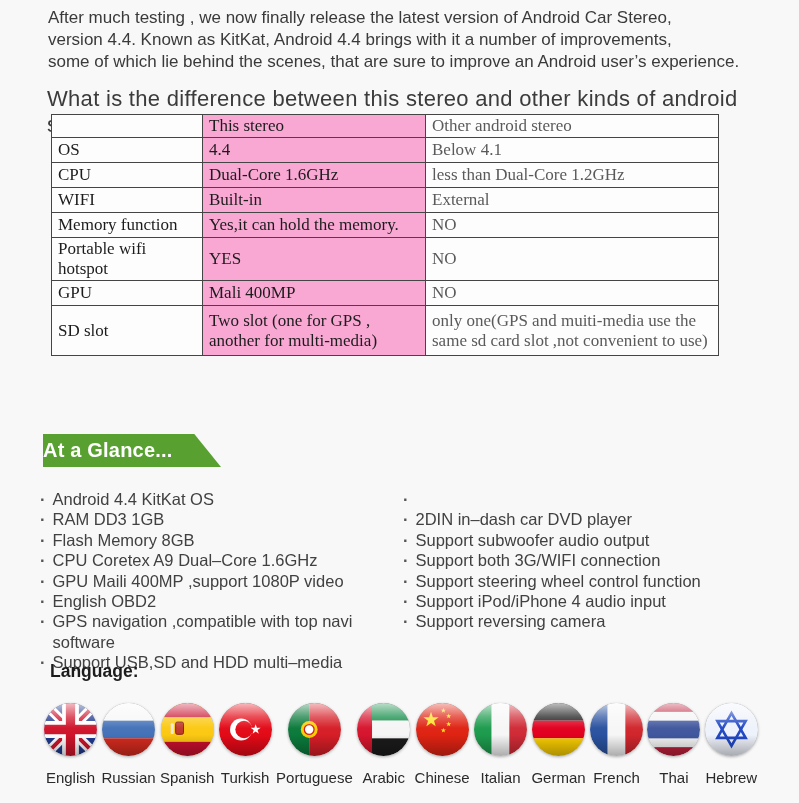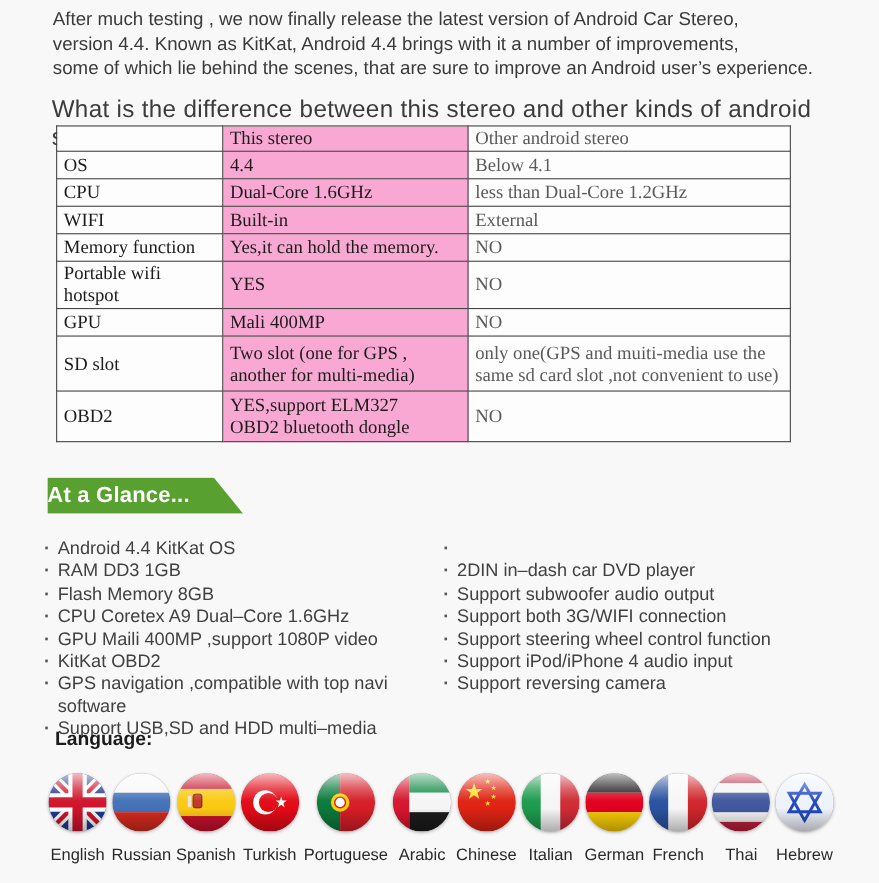--- a/index.html
+++ b/index.html
@@ -133,26 +133,20 @@
           <td class="c-label">GPU</td>
           <td class="c-this">Mali 400MP</td>
           <td class="c-other">NO</td>
         </tr>
         <tr>
           <td class="c-label">SD slot</td>
           <td class="c-this">Two slot (one for GPS ,
 another for multi-media)</td>
           <td class="c-other">only one(GPS and muiti-media use the same sd card slot ,not convenient to use)</td>
         </tr>
-        <tr>
-          <td class="c-label">OBD2</td>
-          <td class="c-this">YES,support ELM327
-OBD2 bluetooth dongle</td>
-          <td class="c-other">NO</td>
-        </tr>
       </tbody>
   </table>
 
   <div class="banner" style="background: rgb(88, 160, 47);">At a Glance...</div>
 
   <div class="glance">
     <ul class="col-left">
         <li>
           <span class="bullet">·</span>
           <span>Android 4.4 KitKat OS</span>
@@ -168,21 +162,21 @@
         <li>
           <span class="bullet">·</span>
           <span>CPU Coretex A9 Dual–Core 1.6GHz</span>
         </li>
         <li>
           <span class="bullet">·</span>
           <span>GPU Maili 400MP ,support 1080P video</span>
         </li>
         <li>
           <span class="bullet">·</span>
-          <span>KitKat OBD2</span>
+          <span>English OBD2</span>
         </li>
         <li>
           <span class="bullet">·</span>
           <span>GPS navigation ,compatible with top navi software</span>
         </li>
         <li>
           <span class="bullet">·</span>
           <span>Support USB,SD and HDD multi–media</span>
         </li>
       </ul>

